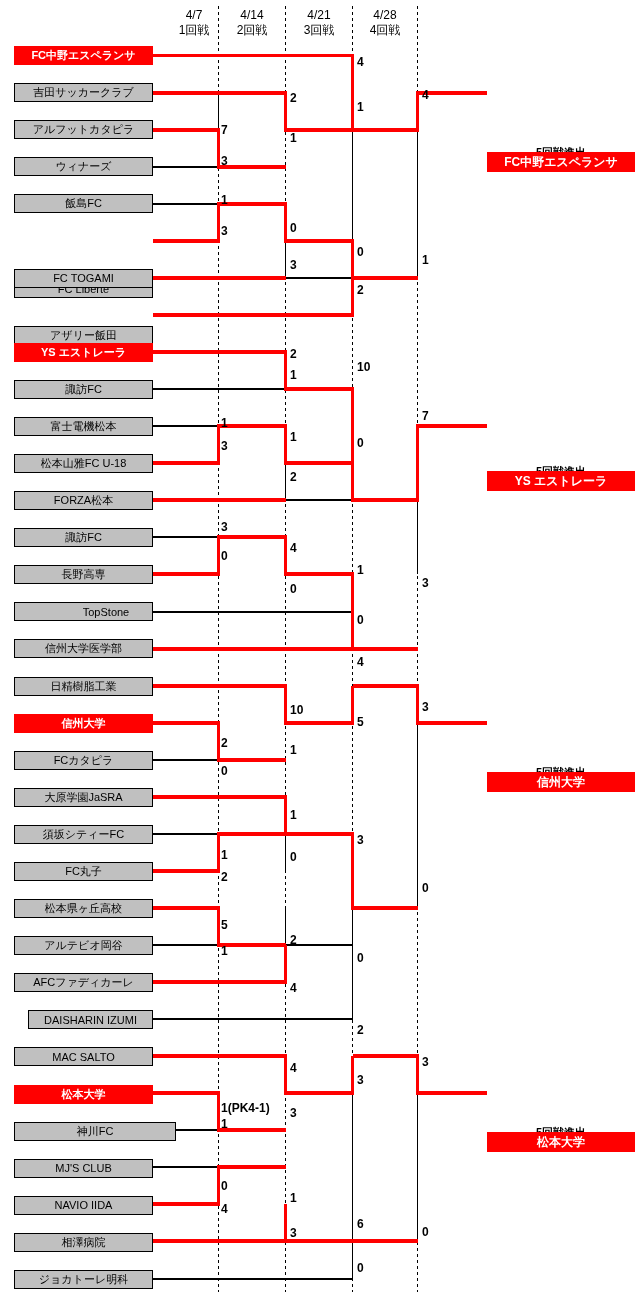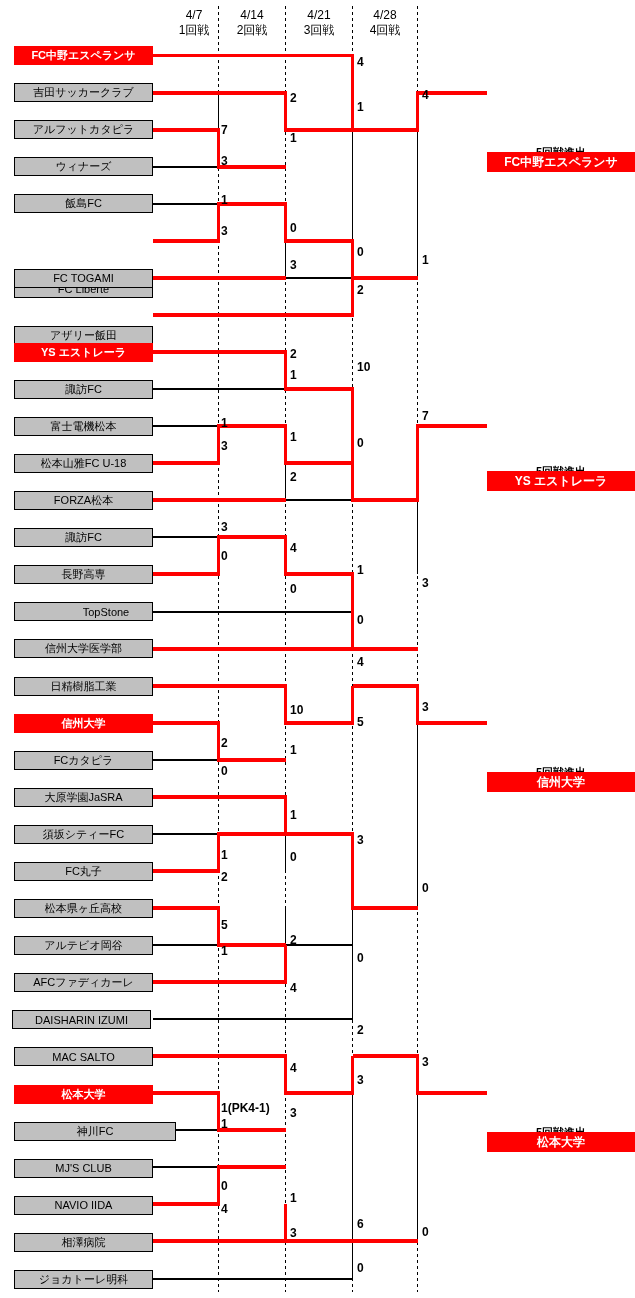--- a/index.html
+++ b/index.html
@@ -148,21 +148,21 @@
       <div class="team-box team-normal" style="left: 14px; top: 639.44px; width: 139px;">信州大学医学部</div>
       <div class="team-box team-normal" style="left: 14px; top: 676.53px; width: 139px;">日精樹脂工業</div>
       <div class="team-box team-seed" style="left: 14px; top: 713.62px; width: 139px;">信州大学</div>
       <div class="team-box team-normal" style="left: 14px; top: 750.71px; width: 139px;">FCカタピラ</div>
       <div class="team-box team-normal" style="left: 14px; top: 787.8px; width: 139px;">大原学園JaSRA</div>
       <div class="team-box team-normal" style="left: 14px; top: 824.89px; width: 139px;">須坂シティーFC</div>
       <div class="team-box team-normal" style="left: 14px; top: 861.98px; width: 139px;">FC丸子</div>
       <div class="team-box team-normal" style="left: 14px; top: 899.07px; width: 139px;">松本県ヶ丘高校</div>
       <div class="team-box team-normal" style="left: 14px; top: 936.16px; width: 139px;">アルテビオ岡谷</div>
       <div class="team-box team-normal" style="left: 14px; top: 973.25px; width: 139px;">AFCファディカーレ</div>
-      <div class="team-box team-normal" style="left: 12px; top: 1010.34px; width: 139px;">DAISHARIN IZUMI</div>
+      <div class="team-box team-normal" style="left: 28px; top: 1010.34px; width: 125px;">DAISHARIN IZUMI</div>
       <div class="team-box team-normal" style="left: 14px; top: 1047.43px; width: 139px;">MAC SALTO</div>
       <div class="team-box team-seed" style="left: 14px; top: 1084.52px; width: 139px;">松本大学</div>
       <div class="team-box team-normal" style="left: 14px; top: 1121.61px; width: 162px;">神川FC</div>
       <div class="team-box team-normal" style="left: 14px; top: 1158.7px; width: 139px;">MJ'S CLUB</div>
       <div class="team-box team-normal" style="left: 14px; top: 1195.79px; width: 139px;">NAVIO IIDA</div>
       <div class="team-box team-normal" style="left: 14px; top: 1232.88px; width: 139px;">相澤病院</div>
       <div class="team-box team-normal" style="left: 14px; top: 1269.97px; width: 139px;">ジョカトーレ明科</div>
     </div>
   <div id="scores-layer">
       <div class="score" style="left: 221px; top: 124px;">7</div>

